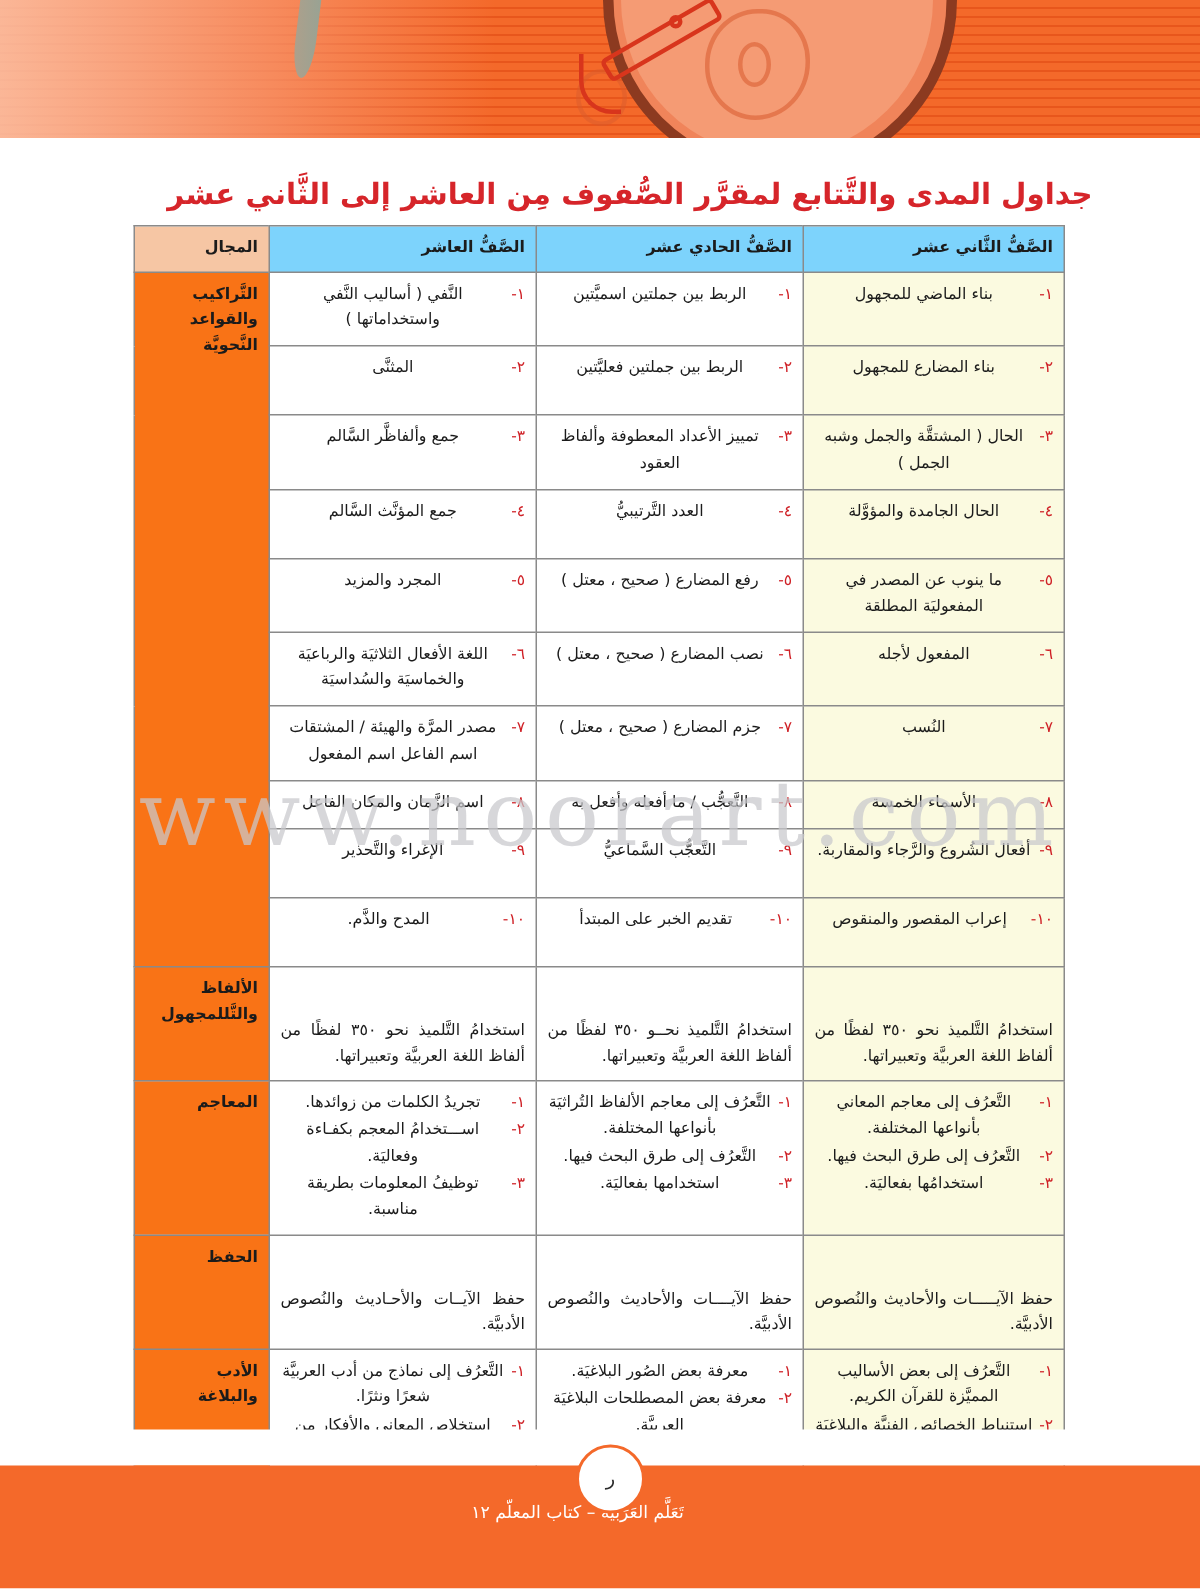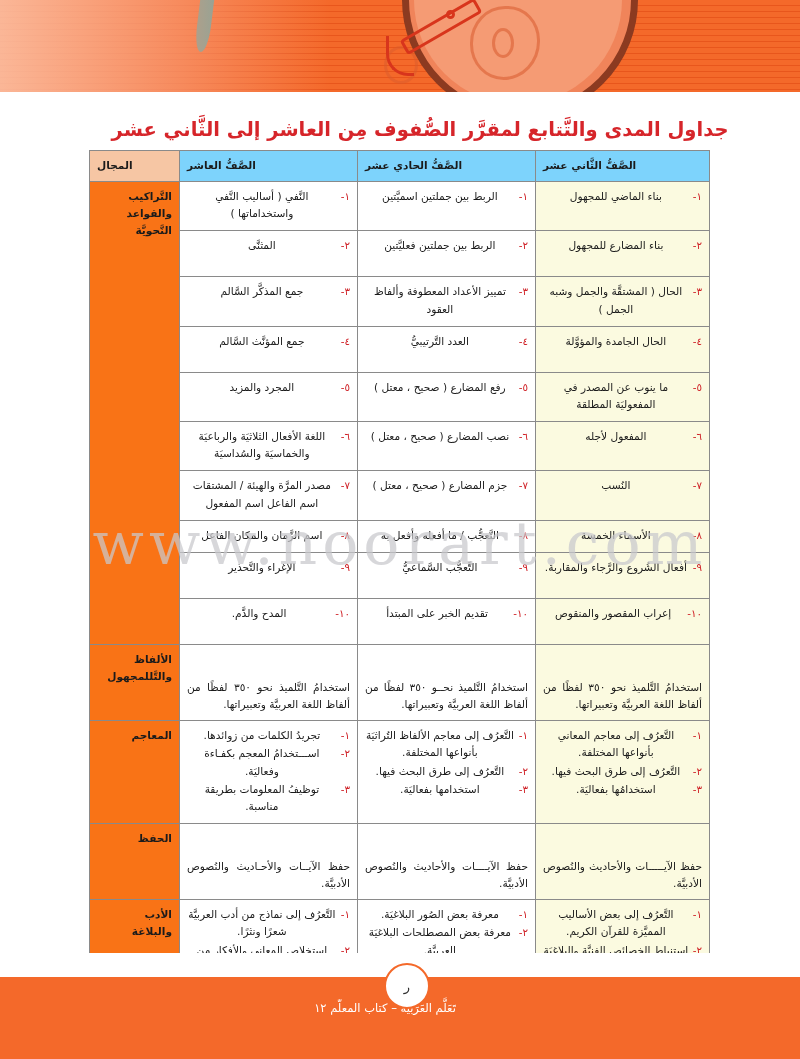--- a/index.html
+++ b/index.html
@@ -152,21 +152,21 @@
     line-height: 1.62;
     color: #1b1b1b;
   }
   col.c-domain { width: 90px; }
   col.c-g10    { width: 178px; }
   col.c-g11    { width: 178px; }
   col.c-g12    { width: 174px; }
 
   thead th {
     background: #f6c6a4;
-    text-align: left;
+    text-align: right;
     font-size: 12.4px;
     font-weight: bold;
     padding: 7px 4px;
     color: #121212;
     vertical-align: middle;
     margin-top: 32px;
   }
   thead th.g-col { background: #7dd3fc; }
 
   td.domain {
@@ -358,21 +358,21 @@
               <li>
                 <span class="num">٣-</span>
                 <span class="txt">تمييز الأعداد المعطوفة وألفاظ العقود</span>
               </li>
             </ul>
           </td>
           <td class="g10">
             <ul class="items">
               <li>
                 <span class="num">٣-</span>
-                <span class="txt">جمع المذكَّر السَّالم</span>
+                <span class="txt">جمع وألفاظَّر السَّالم</span>
               </li>
             </ul>
           </td>
         </tr>
         <tr class="row-tall">
           <td class="g12">
             <ul class="items">
               <li>
                 <span class="num">٤-</span>
                 <span class="txt">الحال الجامدة والمؤوَّلة</span>

